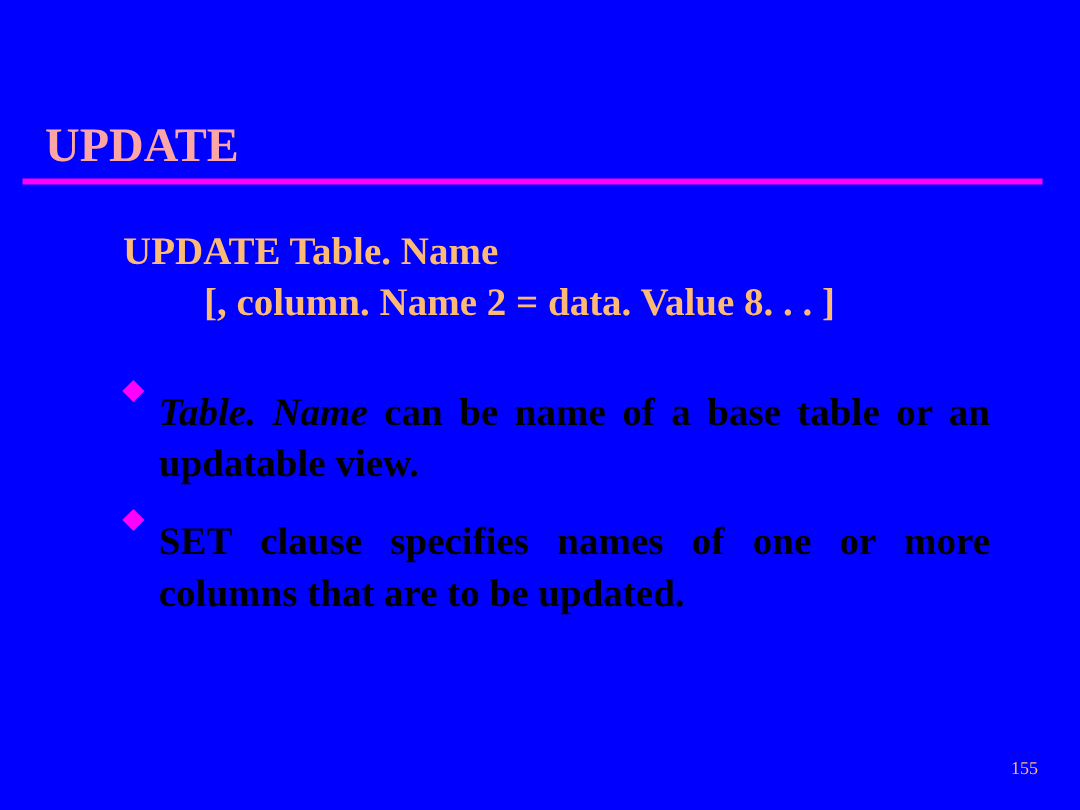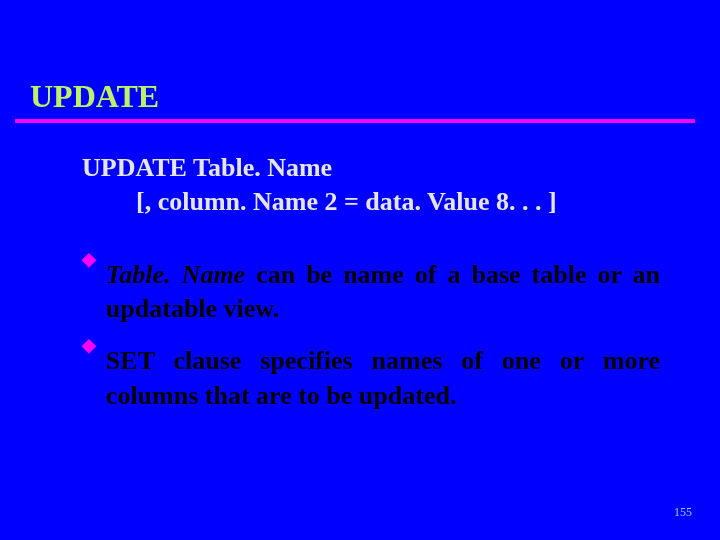--- a/index.html
+++ b/index.html
@@ -9,37 +9,37 @@
     font-family: "Times New Roman", Times, serif;
     position: relative;
   }
   .slide {
     width: 720px;
     height: 540px;
     padding: 78px 40px 0 40px;
     position: relative;
   }
   .title {
-    color: #bef264;
+    color: #fca5a5;
     font-size: 32px;
     font-weight: bold;
     margin-left: -10px;
     padding-bottom: 6px;
   }
   .rule {
     height: 4px;
     background: #ff00ff;
     width: 680px;
     margin-left: -25px;
     margin-top: -2px;
   }
   .syntax {
     margin-top: 28px;
     margin-left: 42px;
-    color: #e5e5e5;
+    color: #fdba74;
     font-size: 26px;
     font-weight: bold;
     line-height: 1.32;
   }
   .syntax .indent { padding-left: 54px; display: inline-block; }
   .bullets {
     margin-top: 22px;
     margin-left: 42px;
     padding-right: 20px;
   }
@@ -59,21 +59,21 @@
     font-size: 18px;
     margin-right: 10px;
     margin-top: 6px;
   }
   .bullet .text { flex: 1 1 auto; margin-top: 16px; }
   .italic { font-style: italic; font-weight: bold; }
   .pagenum {
     position: absolute;
     right: 28px;
     bottom: 20px;
-    color: #7dd3fc;
+    color: #fdba74;
     font-size: 12px;
     font-family: "Times New Roman", Times, serif;
   }
 </style>
 </head>
 <body>
 
 <div class="slide">
 
   <div class="title">UPDATE</div>

